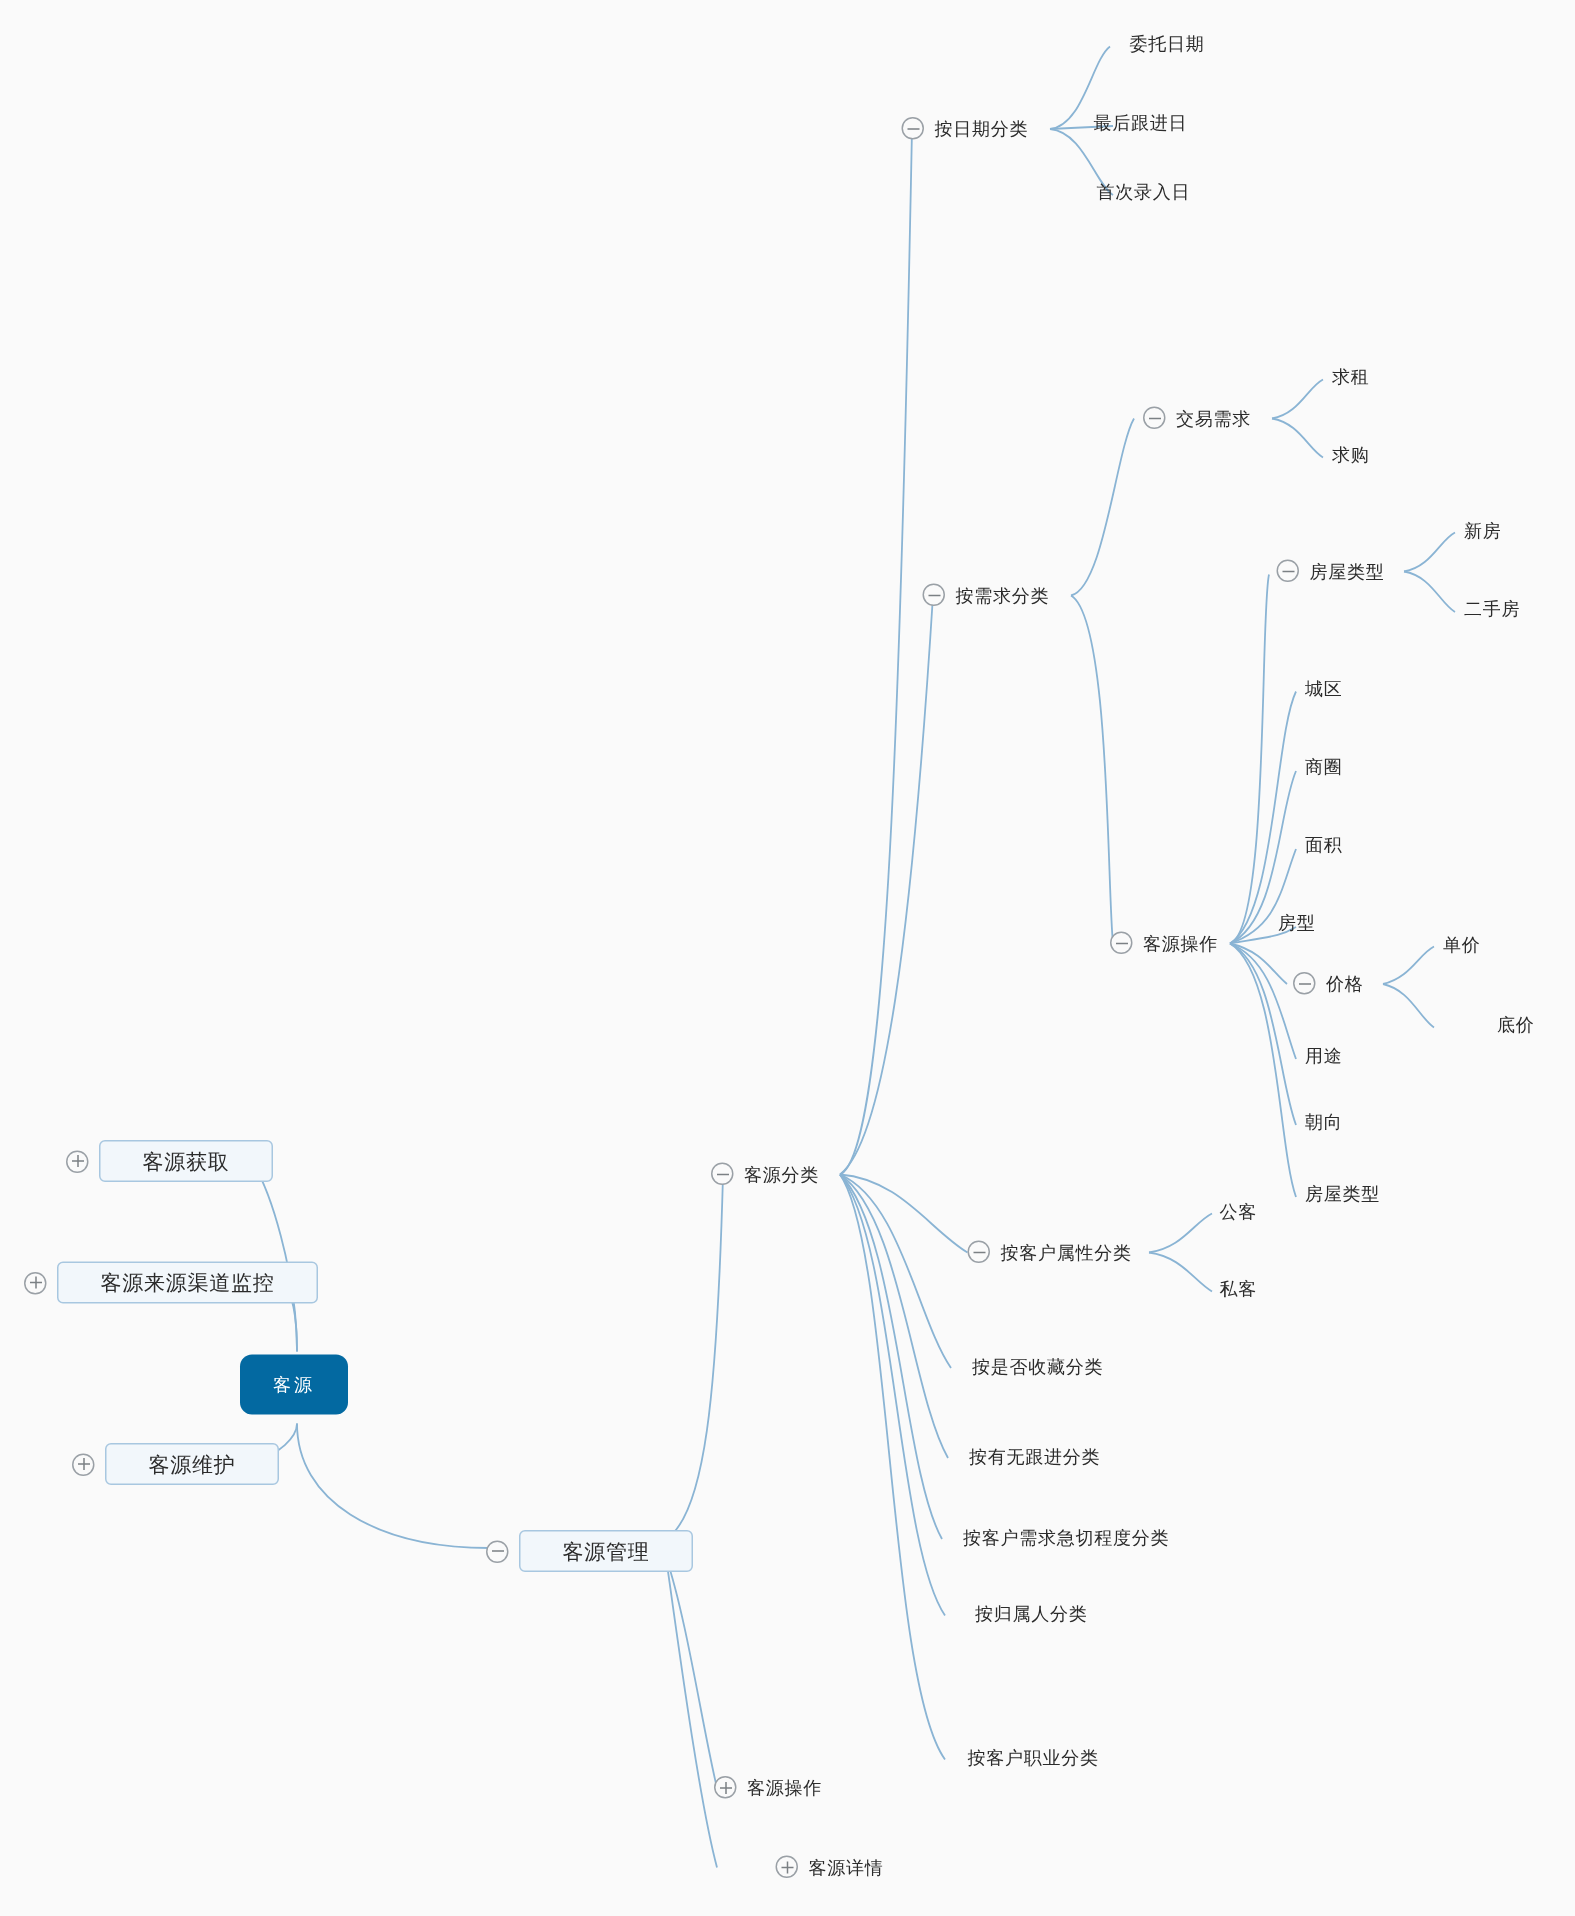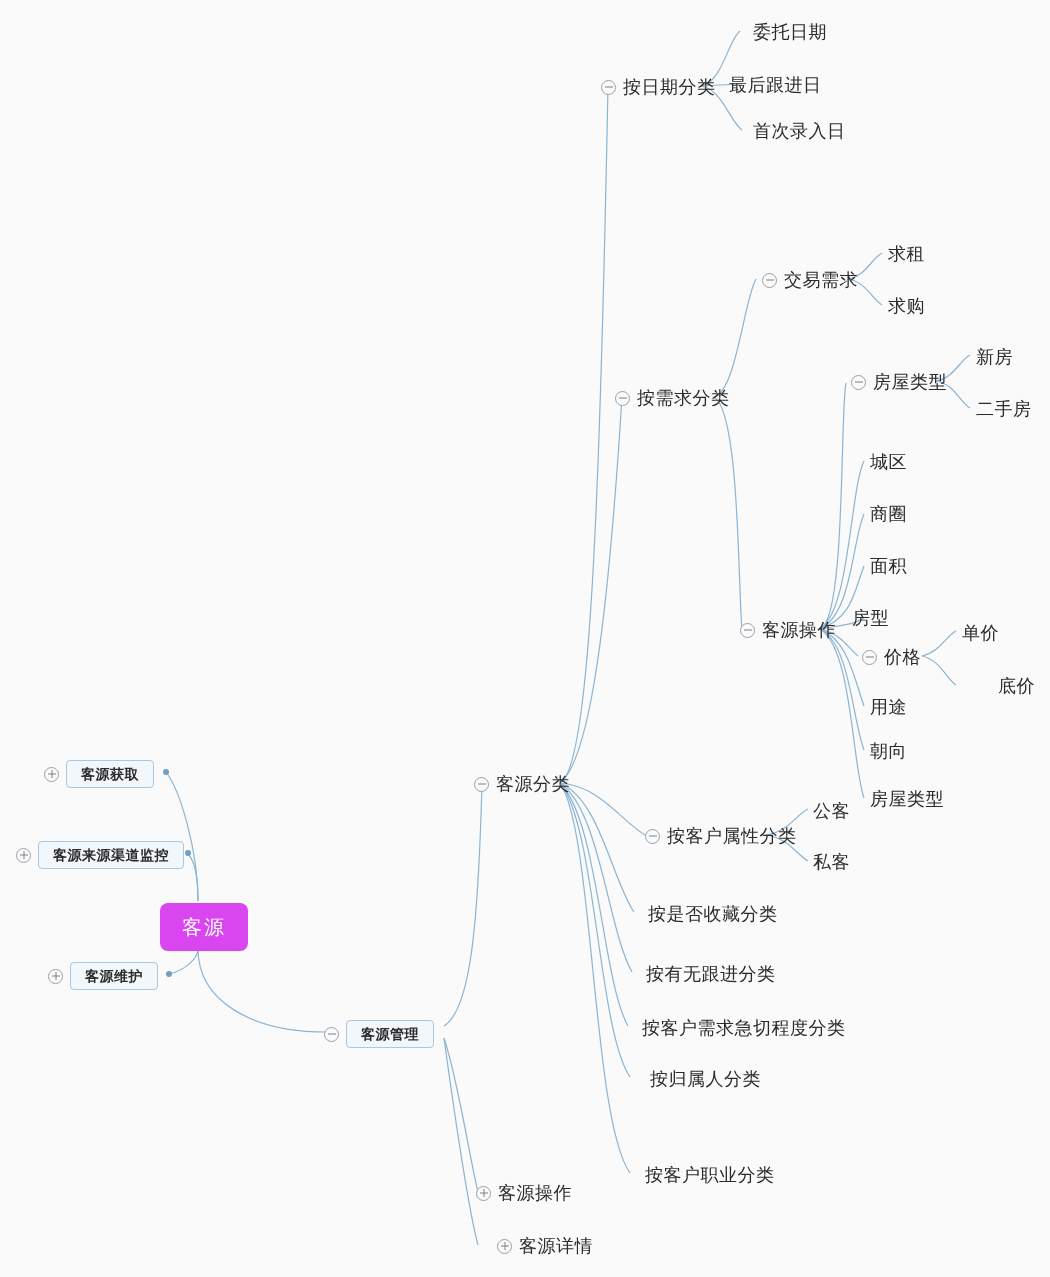--- a/index.html
+++ b/index.html
@@ -57,41 +57,40 @@
     position: absolute;
     top: 2.5px;
     bottom: 2.5px;
     left: 50%;
     width: 1px;
     background: #7b8084;
     transform: translateX(-0.5px);
   }
   
   .label-plain {
-    font-size: 18px;
+    font-size: 12px;
     color: #2b2b2b;
     letter-spacing: 0.5px;
   }
   
   .boxed {
     border: 1px solid #a8c7e0;
     border-radius: 4px;
     background: #f2f7fb;
-    padding: 6px 14px;
+    padding: 6px 28px;
     font-size: 14px;
     color: #2b2b2b;
     letter-spacing: 0.5px;
-    font-weight: bold;
   }
   
   .root-node {
-    background: #d946ef;
+    background: #0369a1;
     border-radius: 8px;
     color: #ffffff;
-    font-size: 20px;
+    font-size: 12px;
     padding: 14px 22px;
     letter-spacing: 2px;
   }
   .conn-dot {
     width: 6px;
     height: 6px;
     border-radius: 50%;
     background: #6f9fc4;
     position: absolute;
   }
@@ -187,36 +186,36 @@
   <div class="node" style="left:474px; top:775px;">
     <div class="toggle"></div>
     <div class="label-plain">客源分类</div>
   </div>
 
   <div class="node" style="left:476px; top:1184px;">
     <div class="toggle plus"></div>
     <div class="label-plain">客源操作</div>
   </div>
 
-  <div class="node" style="left:476px; top:1237px;padding-left:21px;">
+  <div class="node" style="left:496px; top:1237px;padding-left:21px;">
     <div class="toggle plus"></div>
     <div class="label-plain">客源详情</div>
   </div>
 
   <div class="node" style="left:601px; top:78px;">
     <div class="toggle"></div>
     <div class="label-plain">按日期分类</div>
   </div>
   <div class="node" style="left:753px; top:23px;">
     <div class="label-plain">委托日期</div>
   </div>
   <div class="node" style="left:729px; top:76px;">
     <div class="label-plain">最后跟进日</div>
   </div>
-  <div class="node" style="left:753px; top:122px;">
+  <div class="node" style="left:731px; top:122px;">
     <div class="label-plain">首次录入日</div>
   </div>
 
   <div class="node" style="left:615px; top:389px;">
     <div class="toggle"></div>
     <div class="label-plain">按需求分类</div>
   </div>
 
   <div class="node" style="left:762px; top:271px;justify-content:space-between;">
     <div class="toggle"></div>

